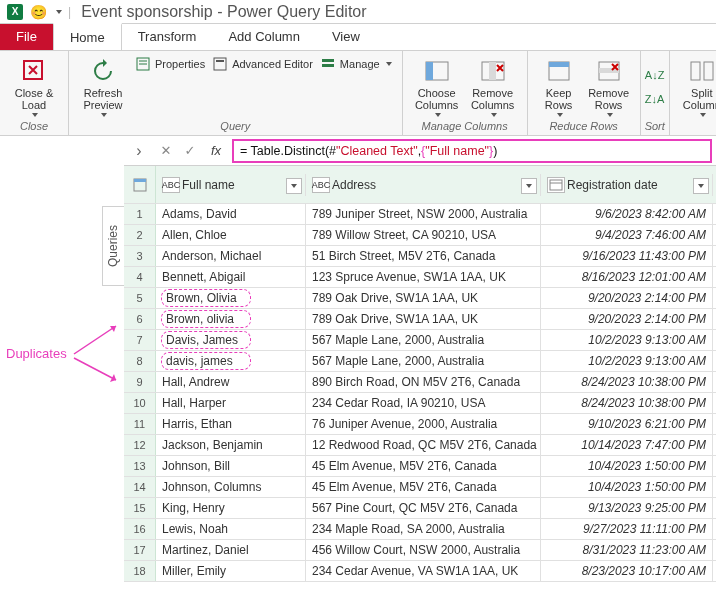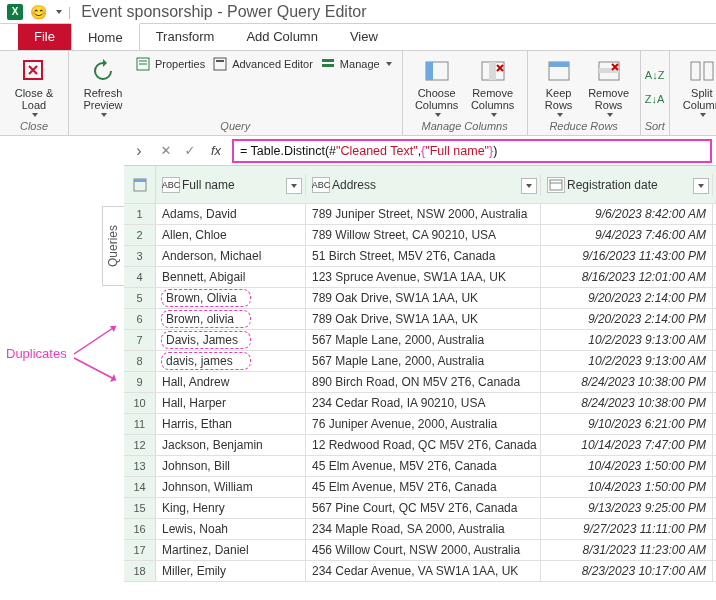--- a/index.html
+++ b/index.html
@@ -9,21 +9,21 @@
   .titlebar { display: flex; align-items: center; height: 24px; padding: 2px 6px; gap: 6px; background: #fff; border-bottom: 1px solid #d0d0d0; }
   .titlebar .icon-slot { width: 18px; height: 18px; display: flex; align-items: center; justify-content: center; }
   .titlebar .title-txt { font-size: 16px; color: #555; margin-left: 4px; }
   .excel-icon { width: 16px; height: 16px; background: #107c41; color: #fff; font-weight: bold; font-size: 10px; display: flex; align-items: center; justify-content: center; border-radius: 2px; }
   .smiley { font-size: 14px; }
   .dropdown-caret { width:0; height:0; border-left:3px solid transparent; border-right:3px solid transparent; border-top:4px solid #555; display:inline-block; margin-left:2px; }
 
   
   .ribbon-tabs { display: flex; height: 26px; background: #fff; }
   .ribbon-tab { padding: 5px 16px; font-size: 13px; cursor: pointer; }
-  .ribbon-tab.file { background: #c8102e; color: #fff; margin-left: 18px; }
+  .ribbon-tab.file { background: #c8102e; color: #fff; }
   .ribbon-tab.active { border-left: 1px solid #d0d0d0; border-right: 1px solid #d0d0d0; border-top: 2px solid #fff; margin-top: -1px; }
 
   
   .ribbon { display: flex; height: 86px; border-top: 1px solid #d0d0d0; border-bottom: 1px solid #d0d0d0; background: #f7f7f7; overflow: hidden; }
   .ribbon-group { border-right: 1px solid #d0d0d0; padding: 4px 8px 2px; display: flex; flex-direction: column; justify-content: space-between; }
   .ribbon-group-label { text-align: center; font-size: 11px; color: #666; padding: 1px 0; white-space: nowrap; font-style: italic; }
   .ribbon-group-body { display: flex; align-items: flex-start; flex: 1; gap: 4px; }
   .big-btn { display: flex; flex-direction: column; align-items: center; justify-content: flex-start; width: 52px; font-size: 11px; text-align: center; cursor: pointer; padding-top: 2px; gap: 2px; }
   .big-btn .ico { width: 28px; height: 28px; display: flex; align-items: center; justify-content: center; }
   .big-btn .lbl { line-height: 1.1; }
@@ -436,21 +436,21 @@
           <div class="col-idx">13</div>
           <div class="col name">
             <span>Johnson, Bill</span>
           </div>
           <div class="col addr">45 Elm Avenue, M5V 2T6, Canada</div>
           <div class="col date">10/4/2023 1:50:00 PM</div>
         </div>
         <div class="grid-row">
           <div class="col-idx">14</div>
           <div class="col name">
-            <span>Johnson, William</span>
+            <span>Johnson, Columns</span>
           </div>
           <div class="col addr">45 Elm Avenue, M5V 2T6, Canada</div>
           <div class="col date">10/4/2023 1:50:00 PM</div>
         </div>
         <div class="grid-row">
           <div class="col-idx">15</div>
           <div class="col name">
             <span>King, Henry</span>
           </div>
           <div class="col addr">567 Pine Court, QC M5V 2T6, Canada</div>

